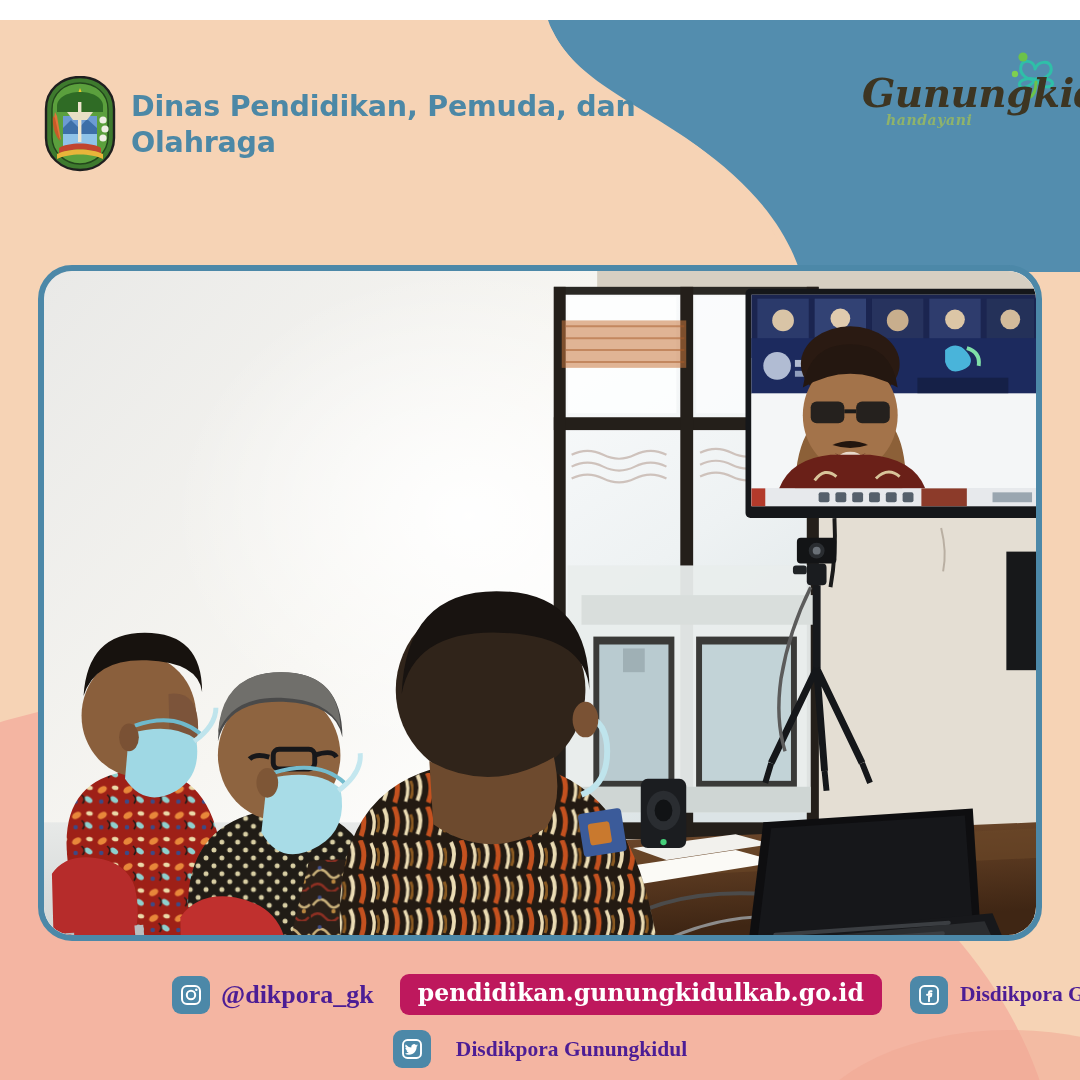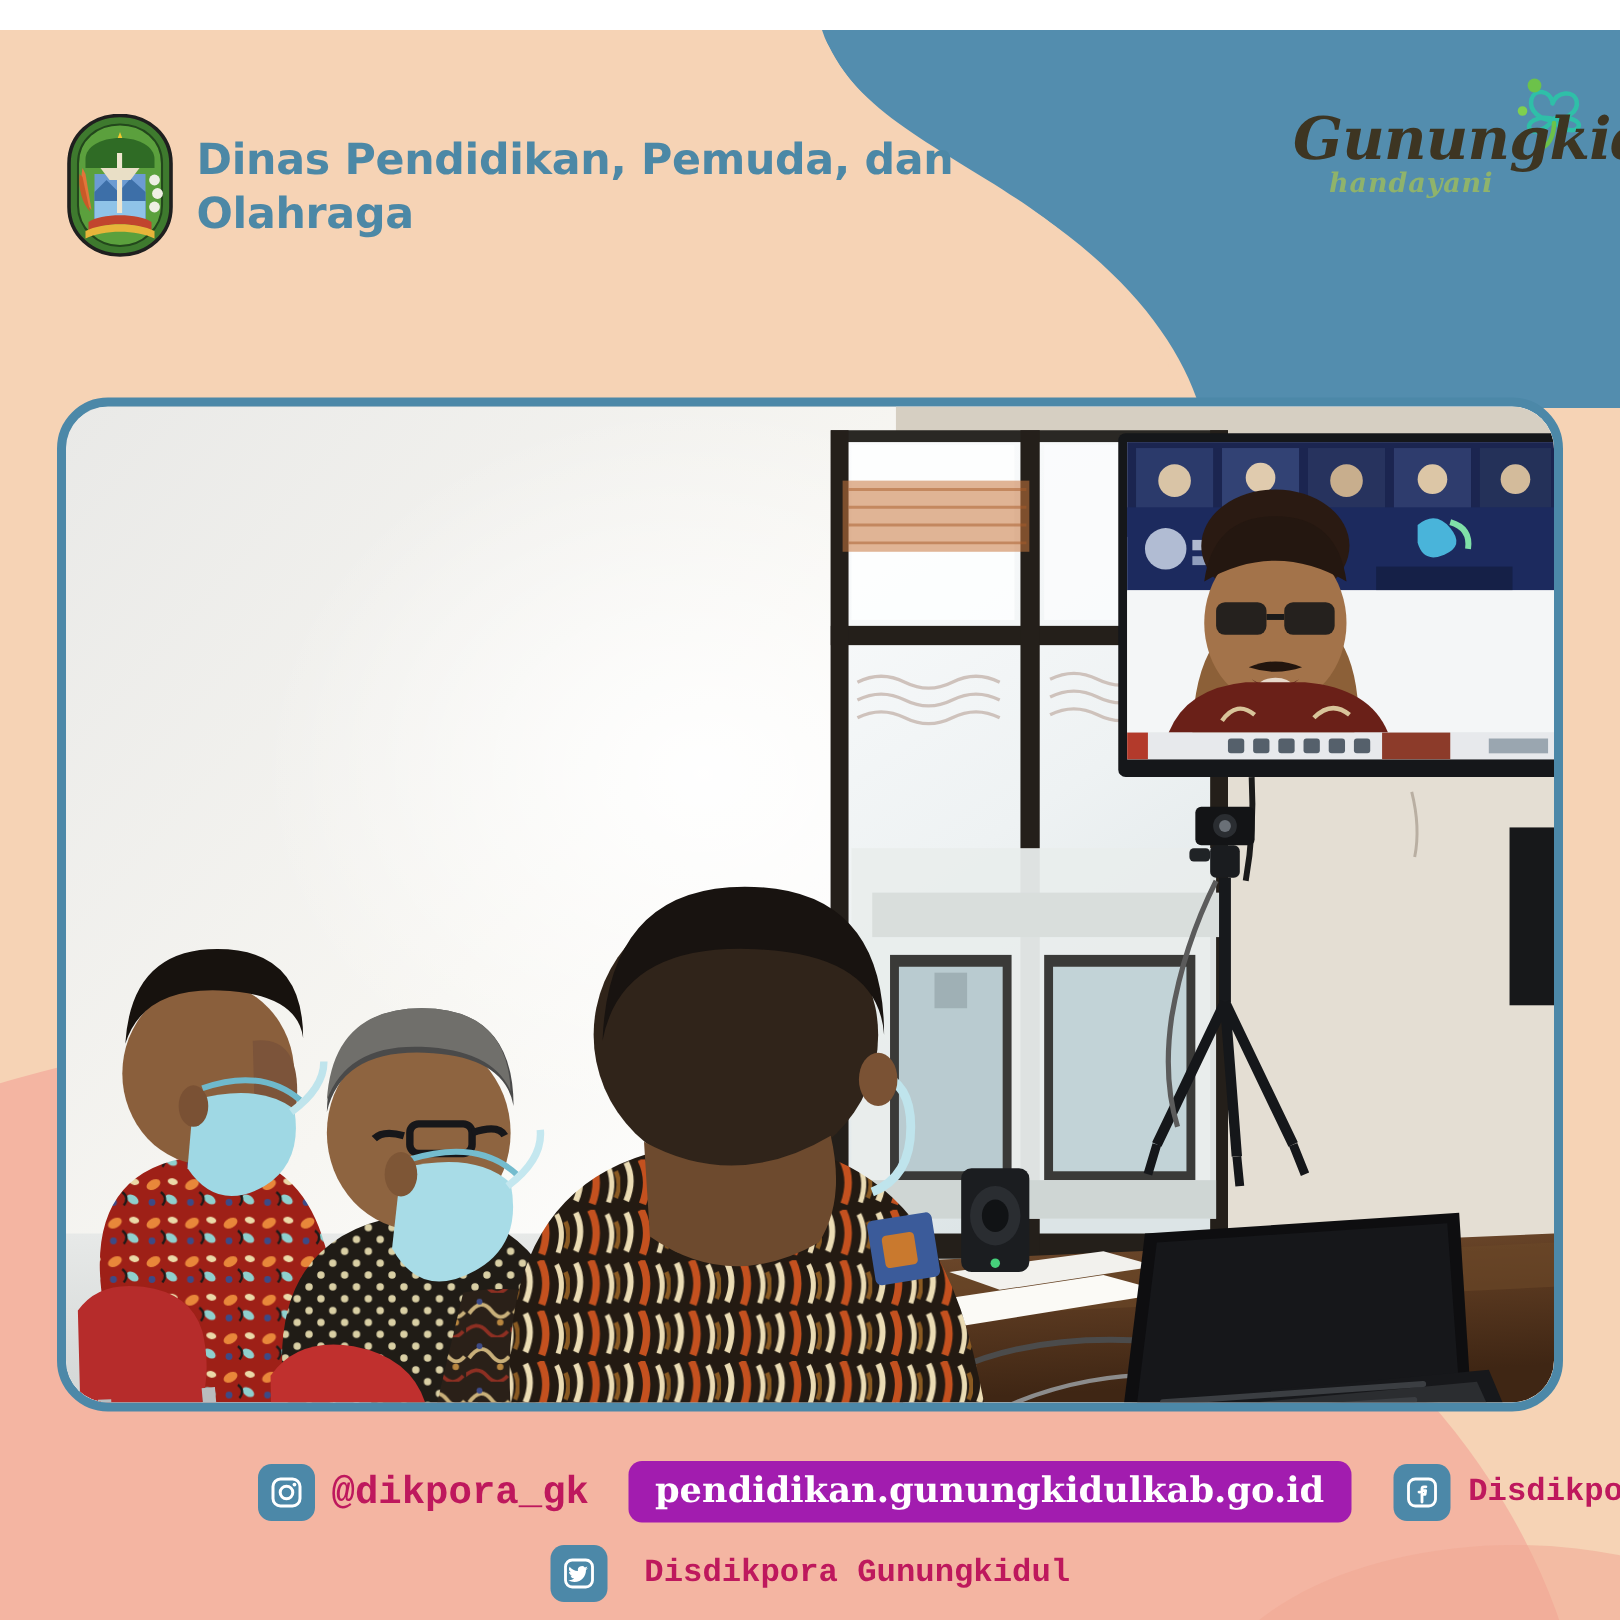--- a/index.html
+++ b/index.html
@@ -80,21 +80,21 @@
     letter-spacing: -0.5px;
     white-space: nowrap;
   }
   .gk-tag {
     position: absolute;
     left: 24px;
     top: 56px;
     font-family: "DejaVu Serif", serif;
     font-style: italic;
     font-weight: 700;
-    font-size: 18px;
+    font-size: 14px;
     color: #8FB36B;
     letter-spacing: 0.6px;
     white-space: nowrap;
   }
   .gk-mark {
     position: absolute;
     right: -6px;
     top: -10px;
     width: 56px;
     height: 56px;
@@ -146,35 +146,35 @@
     border-radius: 9px;
     background: #4C88A8;
     display: flex;
     align-items: center;
     justify-content: center;
     flex: 0 0 auto;
   }
   .badge svg { display: block; }
 
   .handle {
-    color: #be185d;
-    font-family: Liberation Mono, monospace;
+    color: #4c1d95;
+    font-family: Liberation Serif, serif;
     font-weight: 700;
     font-size: 26px;
     letter-spacing: 0px;
     white-space: nowrap;
     margin-left: 11px;
   }
   .handle-sm {
     font-size: 21.5px;
     margin-left: 12px;
   }
 
   .url-pill {
-    background: #a21caf;
+    background: #be185d;
     color: #FFFFFF;
     font-family: "DejaVu Serif", serif;
     font-weight: 700;
     font-size: 23.5px;
     padding: 7px 18px 9px 18px;
     border-radius: 9px;
     white-space: nowrap;
     margin-left: 26px;
     line-height: 1.08;
   }

